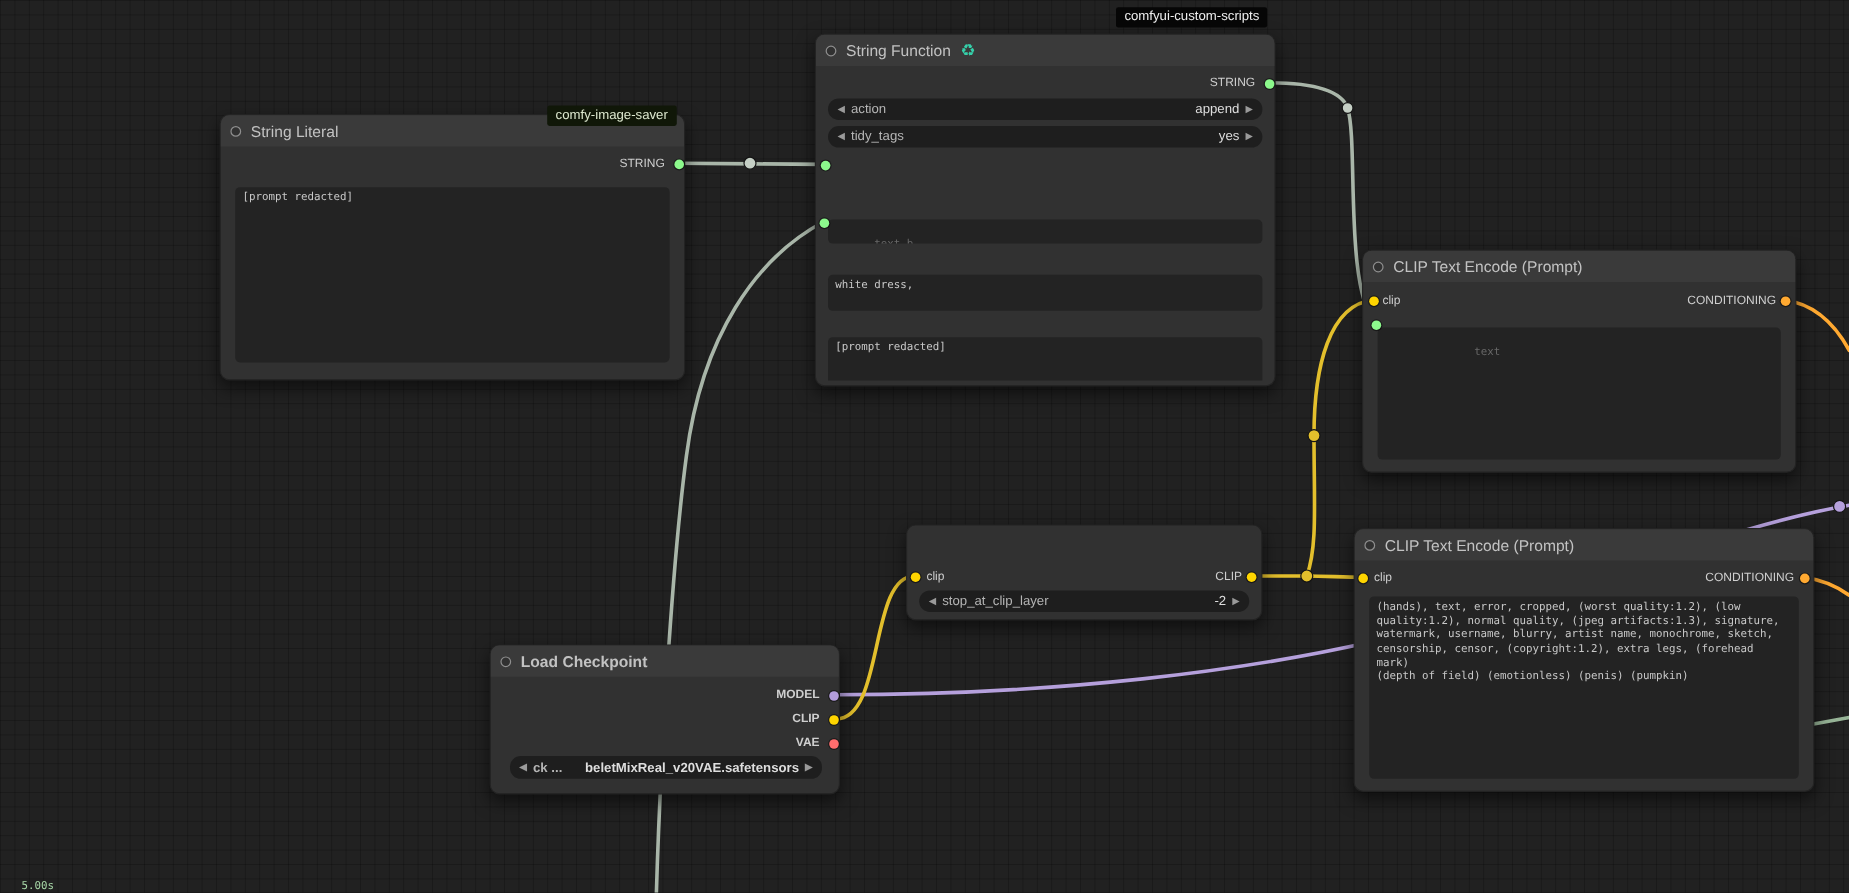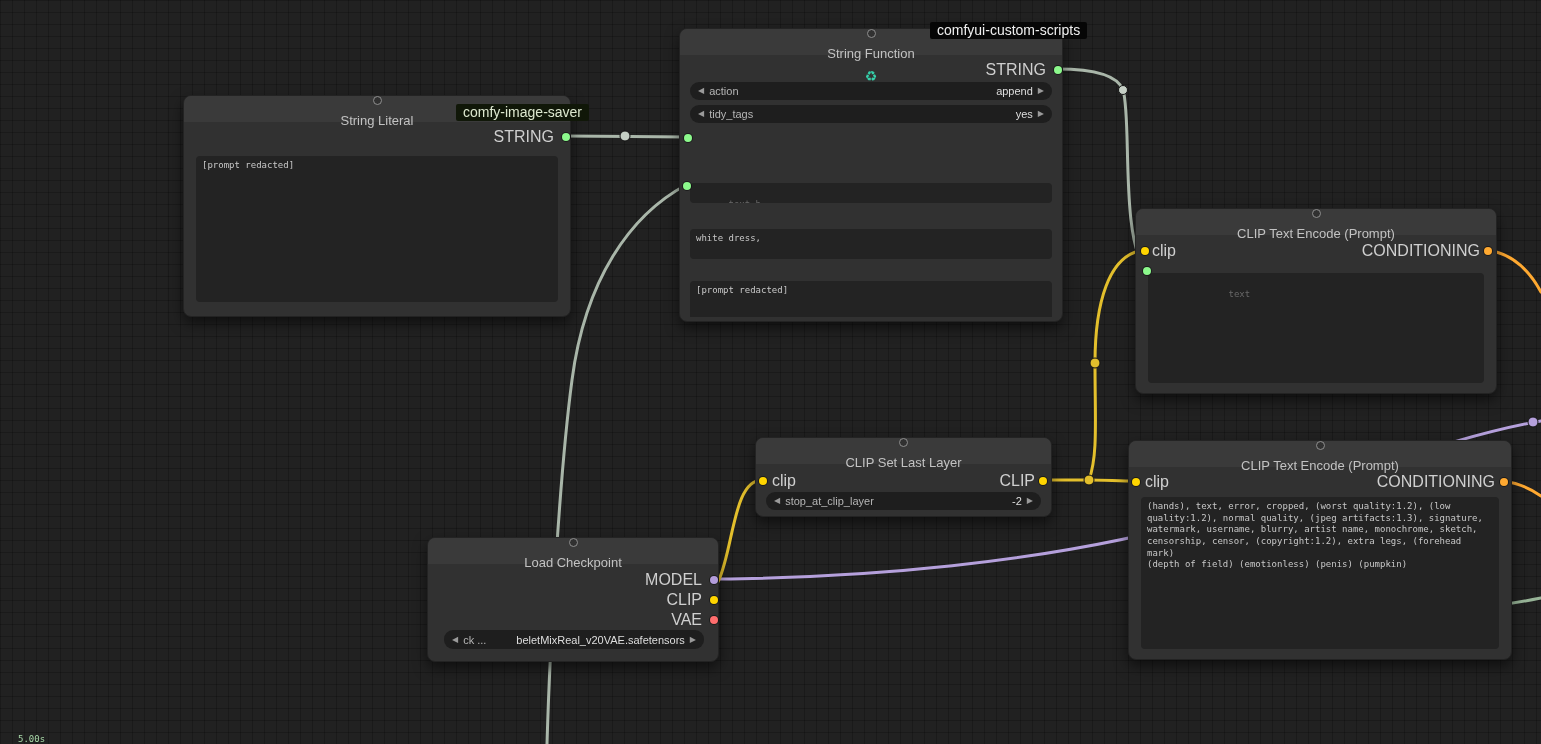--- a/index.html
+++ b/index.html
@@ -13,25 +13,25 @@
     font-family:"Liberation Sans", sans-serif;
   }
   #wires{position:absolute;left:0;top:0;z-index:1;}
   .node{
     position:absolute;background:#313131;border:1px solid #232323;border-radius:8px;
     box-shadow:0 6px 14px rgba(0,0,0,.55);z-index:2;
   }
   .nhead{
     height:26px;background:#3a3a3a;border-radius:7px 7px 0 0;
     display:flex;align-items:center;gap:8px;padding:0 8px;
-    color:#c2c2c2;font-size:13px;white-space:nowrap;flex-direction:column;
+    color:#c2c2c2;font-size:13px;white-space:nowrap;
   }
   .tdot{width:9px;height:9px;border-radius:50%;border:1.5px solid #8f8f8f;background:rgba(0,0,0,.15);flex:none;box-sizing:border-box;}
   .ricon{color:#35d0aa;font-size:14px;line-height:1;}
-  .slotlabel{font-size:16px;color:#cfcfcf;line-height:16px;}
+  .slotlabel{font-size:10px;color:#cfcfcf;line-height:16px;}
   .rowout{position:absolute;right:16px;text-align:right;}
   .rowflex{position:absolute;left:16px;right:16px;display:flex;justify-content:space-between;}
   .dot{position:absolute;width:8px;height:8px;border-radius:50%;box-shadow:0 0 0 1px rgba(0,0,0,.45);z-index:3;}
   .c-string{background:#8cf98c;}
   .c-clip{background:#ffd500;}
   .c-model{background:#b39ddb;}
   .c-vae{background:#ff6e6e;}
   .c-cond{background:#ffa931;}
   .widget{
     position:absolute;height:18px;background:#1e1e1e;border-radius:9px;
@@ -39,21 +39,21 @@
   }
   .widget .wname{margin-left:5px;white-space:nowrap;}
   .widget .wval{margin-left:auto;margin-right:5px;color:#dedede;white-space:nowrap;}
   .warrow{color:#9a9a9a;font-size:8px;line-height:1;}
   .ta{
     position:absolute;background:#232323;border-radius:4px;
     font:9px/1.3 "DejaVu Sans Mono", monospace;color:#c8c8c8;
     padding:4px 6px;overflow:hidden;white-space:pre-wrap;word-break:break-word;box-sizing:border-box;
   }
   .ghost{color:#676767;}
-  .badge{position:absolute;z-index:4;font-size:14px;line-height:15px;padding:1px 7px;border-radius:2px;white-space:nowrap;margin-top:16px;}
+  .badge{position:absolute;z-index:4;font-size:11px;line-height:15px;padding:1px 7px;border-radius:2px;white-space:nowrap;}
   .badge-green{background:#101708;color:#dde8cf;}
   .badge-black{background:#060606;color:#efefef;}
   .perf{position:absolute;left:18px;bottom:0;font:9px "DejaVu Sans Mono", monospace;color:#a8d8a8;z-index:4;}
 </style>
 </head>
 <body>
 
 <div id="canvas">
 
   <svg id="wires" width="1541" height="744" viewBox="0 0 1541 744">
@@ -140,39 +140,35 @@
     </div>
     <span class="dot c-clip" style="left:5px;top:38px;"></span>
     <span class="dot c-cond" style="right:4px;top:38px;"></span>
     <span class="dot c-string" style="left:7px;top:58px;"></span>
     <div class="ta" style="left:12px;right:12px;top:64px;bottom:10px;padding-left:48px;">
       <span class="ghost">text</span>
     </div>
   </div>
 
   <div class="node" style="left:755px;top:437px;width:295px;height:78px;">
-    <div class="nhead">
-      <span class="tdot"></span>
-      <span>CLIP Set Last Layer</span>
-    </div>
     <div class="rowflex" style="top:35px;">
       <span class="slotlabel">clip</span>
       <span class="slotlabel">CLIP</span>
     </div>
     <span class="dot c-clip" style="left:3px;top:39px;"></span>
     <span class="dot c-clip" style="right:4px;top:39px;"></span>
     <div class="widget" style="left:10px;right:10px;top:54px;">
       <span class="warrow">◀</span>
       <span class="wname">stop_at_clip_layer</span>
       <span class="wval">-2</span>
       <span class="warrow">▶</span>
     </div>
   </div>
 
-  <div class="node" style="left:427px;top:537px;width:290px;height:123px;">
+  <div class="node" style="left:408px;top:537px;width:290px;height:123px;font-weight:bold;">
     <div class="nhead">
       <span class="tdot"></span>
       <span>Load Checkpoint</span>
     </div>
     <span class="slotlabel rowout" style="top:34px;">MODEL</span>
     <span class="dot c-model" style="right:0;top:38px;"></span>
     <span class="slotlabel rowout" style="top:54px;">CLIP</span>
     <span class="dot c-clip" style="right:0;top:58px;"></span>
     <span class="slotlabel rowout" style="top:74px;margin-left:27px;">VAE</span>
     <span class="dot c-vae" style="right:0;top:78px;"></span>

